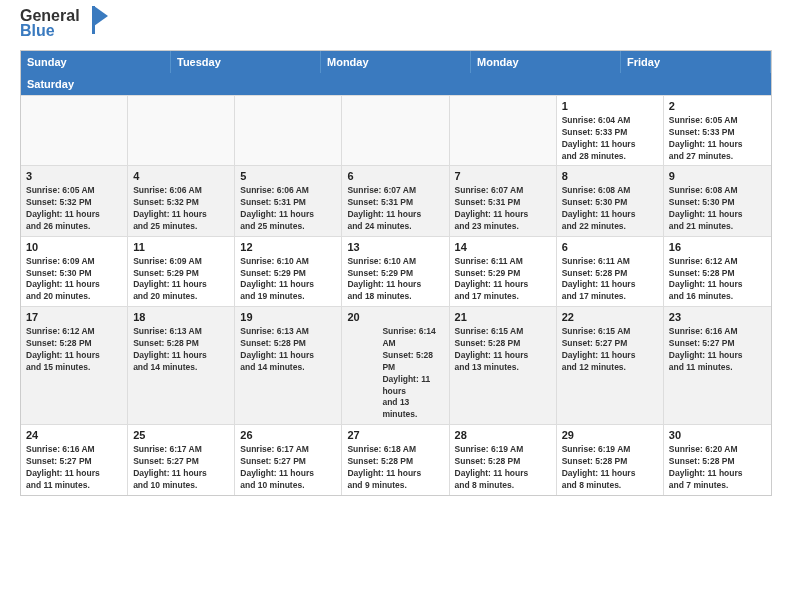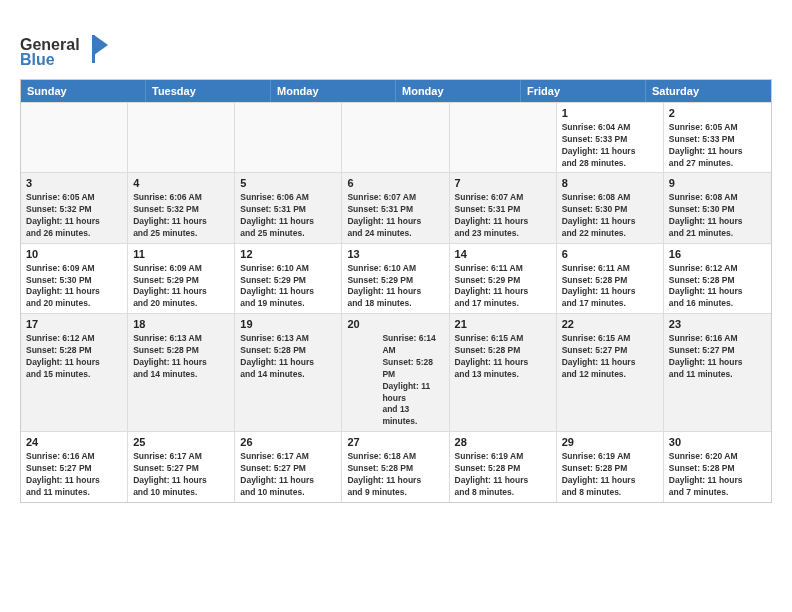--- a/index.html
+++ b/index.html
@@ -6,21 +6,21 @@
     body {
       font-family: Arial, sans-serif;
       background: #fff;
       width: 792px;
       height: 612px;
       overflow: hidden;
     }
     .page {
       width: 792px;
       height: 504px;
-      padding: 33px 20px 10px 20px;
+      padding: 4px 20px 10px 20px;
       display: flex;
       flex-direction: column;
     }
     .header {
       display: flex;
       justify-content: space-between;
       align-items: flex-start;
       margin-bottom: 8px;
     }
     .logo {
@@ -42,21 +42,21 @@
       color: #555;
     }
     .calendar {
       flex: 1;
       display: flex;
       flex-direction: column;
       border: 1px solid #ccc;
     }
     .cal-header {
       display: grid;
-      grid-template-columns: repeat(6, 1fr);
+      grid-template-columns: repeat(5, 1fr);
       background: #3a7abf;
     }
     .cal-header-cell {
       color: #fff;
       font-size: 11px;
       font-weight: bold;
       padding: 5px 6px;
       text-align: left;
       border-right: 1px solid #5592cc;
     }

